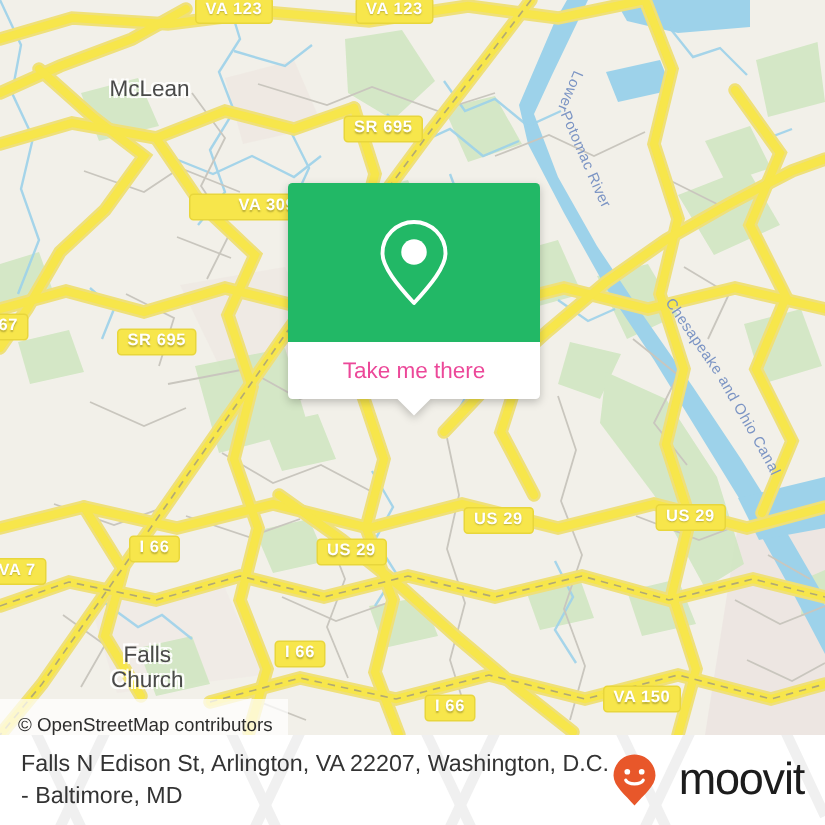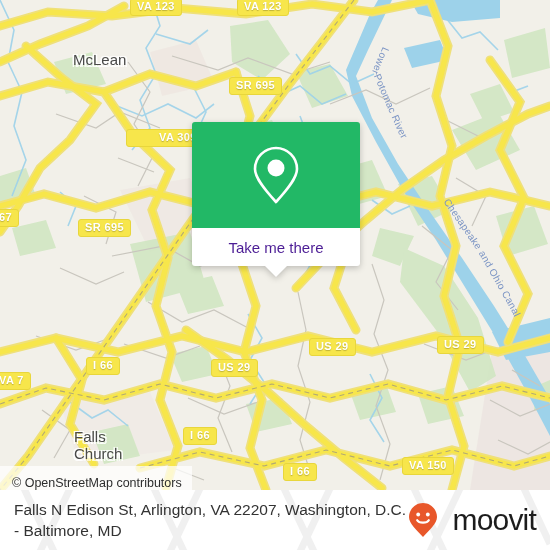--- a/index.html
+++ b/index.html
@@ -49,21 +49,21 @@
     position: absolute;
     color: #4a4a4a;
     font-size: 15px;
     white-space: nowrap;
     text-shadow:
       -1.5px -1.5px 0 rgba(255,255,255,.9),
        1.5px -1.5px 0 rgba(255,255,255,.9),
       -1.5px  1.5px 0 rgba(255,255,255,.9),
        1.5px  1.5px 0 rgba(255,255,255,.9);
   }
-  .place.two-line { line-height: 17px; }
+  .place.two-line { line-height: 17px; text-align: center; }
 
   
   .water-label {
     fill: #7b94c4;
     font-family: "Liberation Sans", sans-serif;
     font-size: 10px;
     letter-spacing: 0.3px;
   }
 
   
@@ -101,21 +101,21 @@
   #popup-footer {
     width: 168px;
     height: 38px;
     background: #ffffff;
     border-radius: 0 0 3px 3px;
     display: flex;
     align-items: center;
     justify-content: center;
   }
   #popup-footer-label {
-    color: #4c1d95;
+    color: #ec4899;
     font-size: 15px;
   }
   #popup-tail {
     position: absolute;
     left: 50%;
     top: 144px;
     margin-left: -11px;
     width: 0; height: 0;
     border-left: 11px solid transparent;
     border-right: 11px solid transparent;

